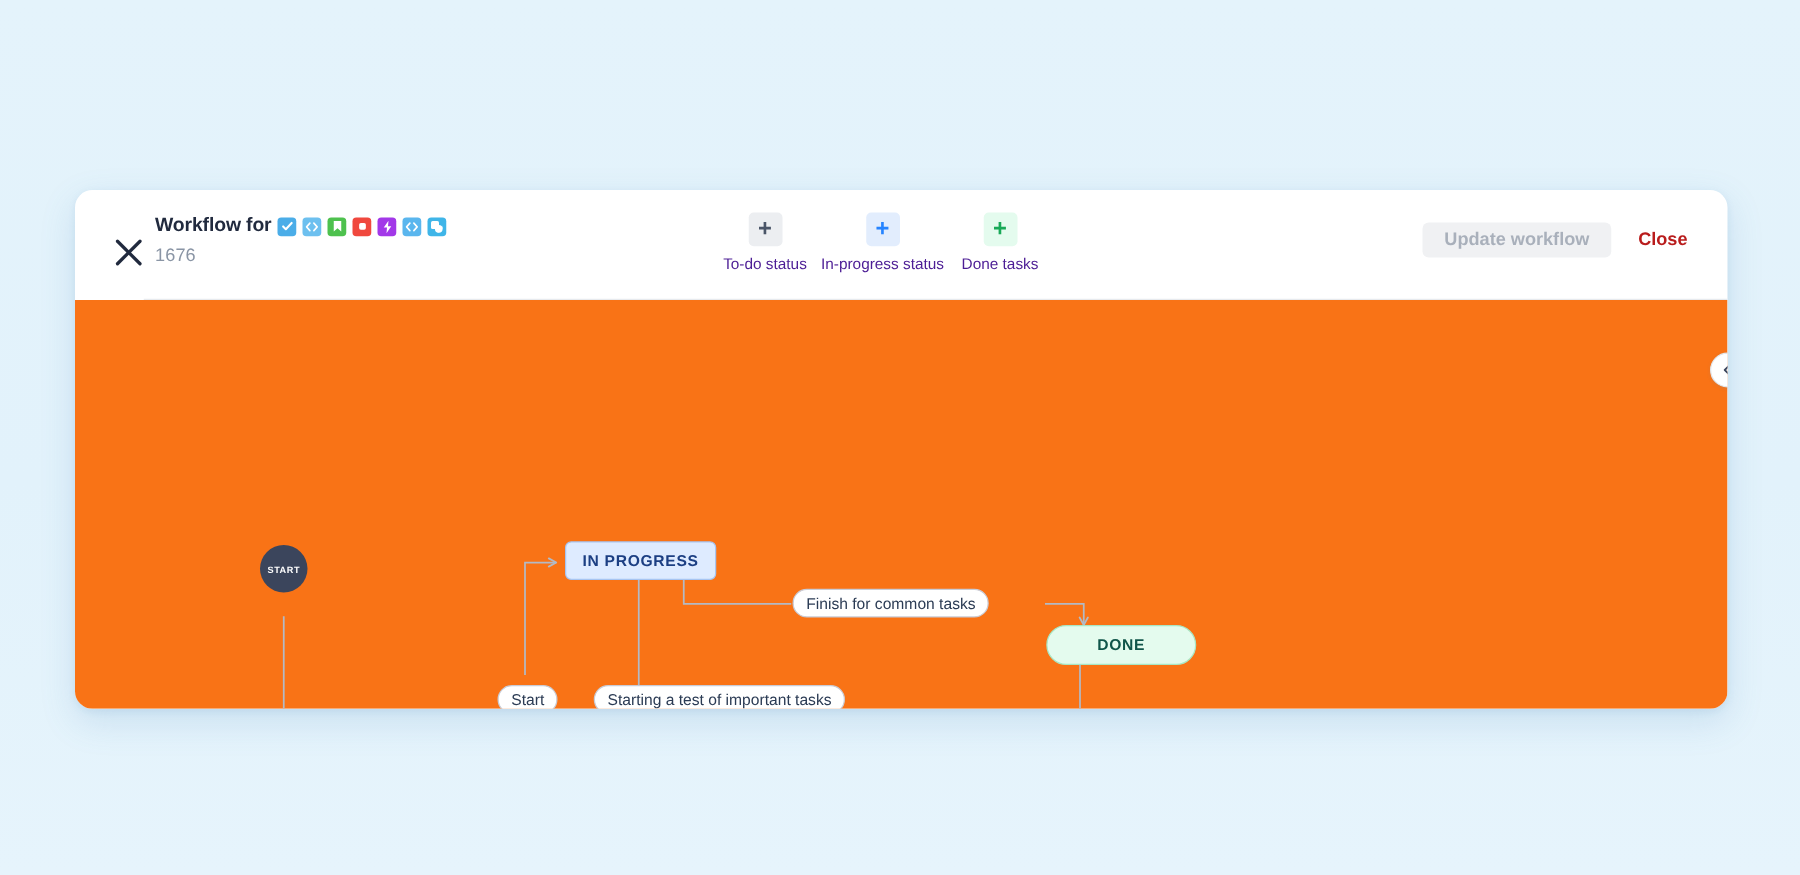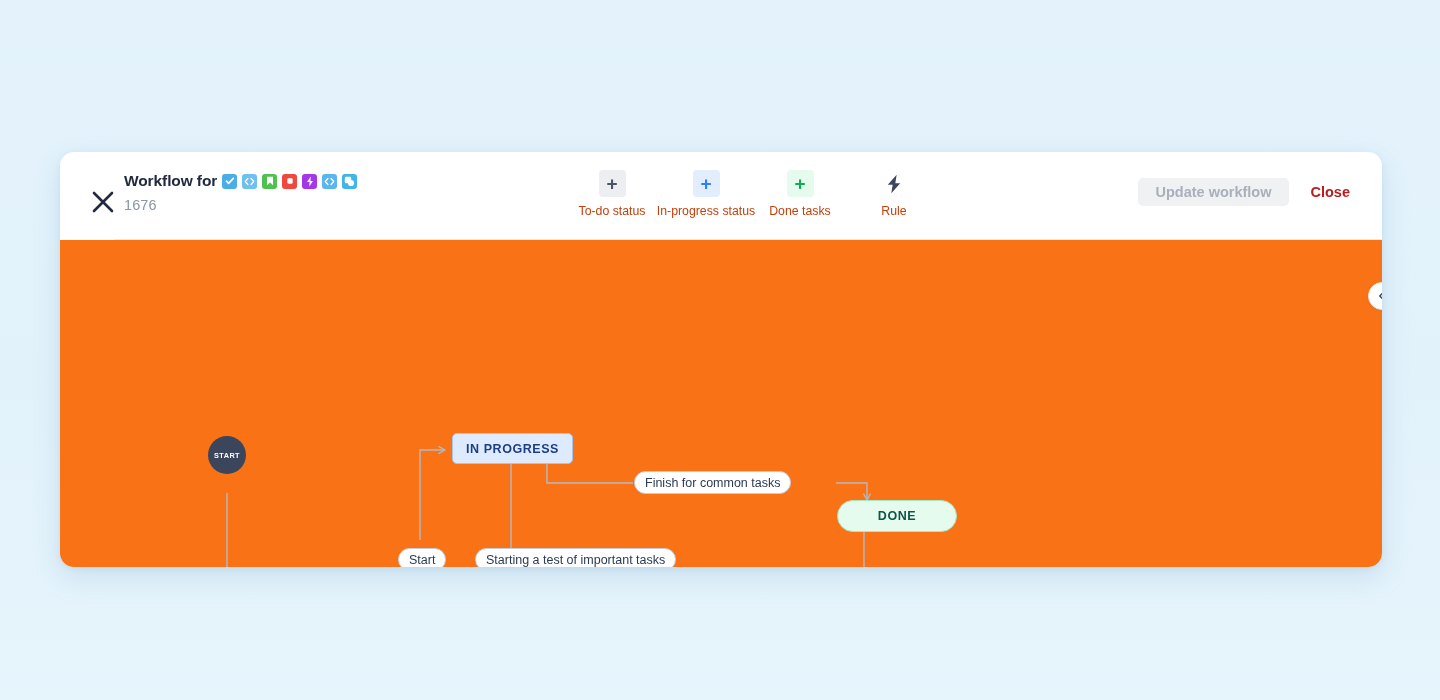--- a/index.html
+++ b/index.html
@@ -98,21 +98,21 @@
     align-items: center;
     justify-content: center;
     font-size: 19px;
     line-height: 1;
     font-weight: bold;
   }
   .tool-ic.plain { background: transparent; }
   .tool-label {
     margin-top: 7px;
     font-size: 12.3px;
-    color: #c2410c;
+    color: #4c1d95;
     white-space: nowrap;
   }
 
   #header-actions {
     position: absolute;
     right: 26px; top: 26px;
     display: flex;
     align-items: center;
     gap: 16px;
   }
@@ -296,28 +296,20 @@
           <div class="tool-ic" style="background:#e2edfd;color:#2684ff">+</div>
           <div class="tool-label">In-progress status</div>
         </div>
 
         <div class="tool">
           <div class="tool-ic" style="background:#e4fbee;color:#18a957">+</div>
           <div class="tool-label">Done tasks</div>
         </div>
 
 
-        <div class="tool">
-          <div class="tool-ic plain">
-            <svg width="18" height="20" viewBox="0 0 14 18">
-                <path d="M9.4 0.6 L1.4 9.6 H5.8 L4.6 17.4 L12.6 8.4 H8.2 Z" fill="#3b455c"></path>
-              </svg>
-          </div>
-          <div class="tool-label">Rule</div>
-        </div>
 
       </div>
 
       <div id="header-actions">
         <button id="update-workflow">Update workflow</button>
         <div id="close-btn">Close</div>
       </div>
 
       <div id="divider"></div>
     </div>

